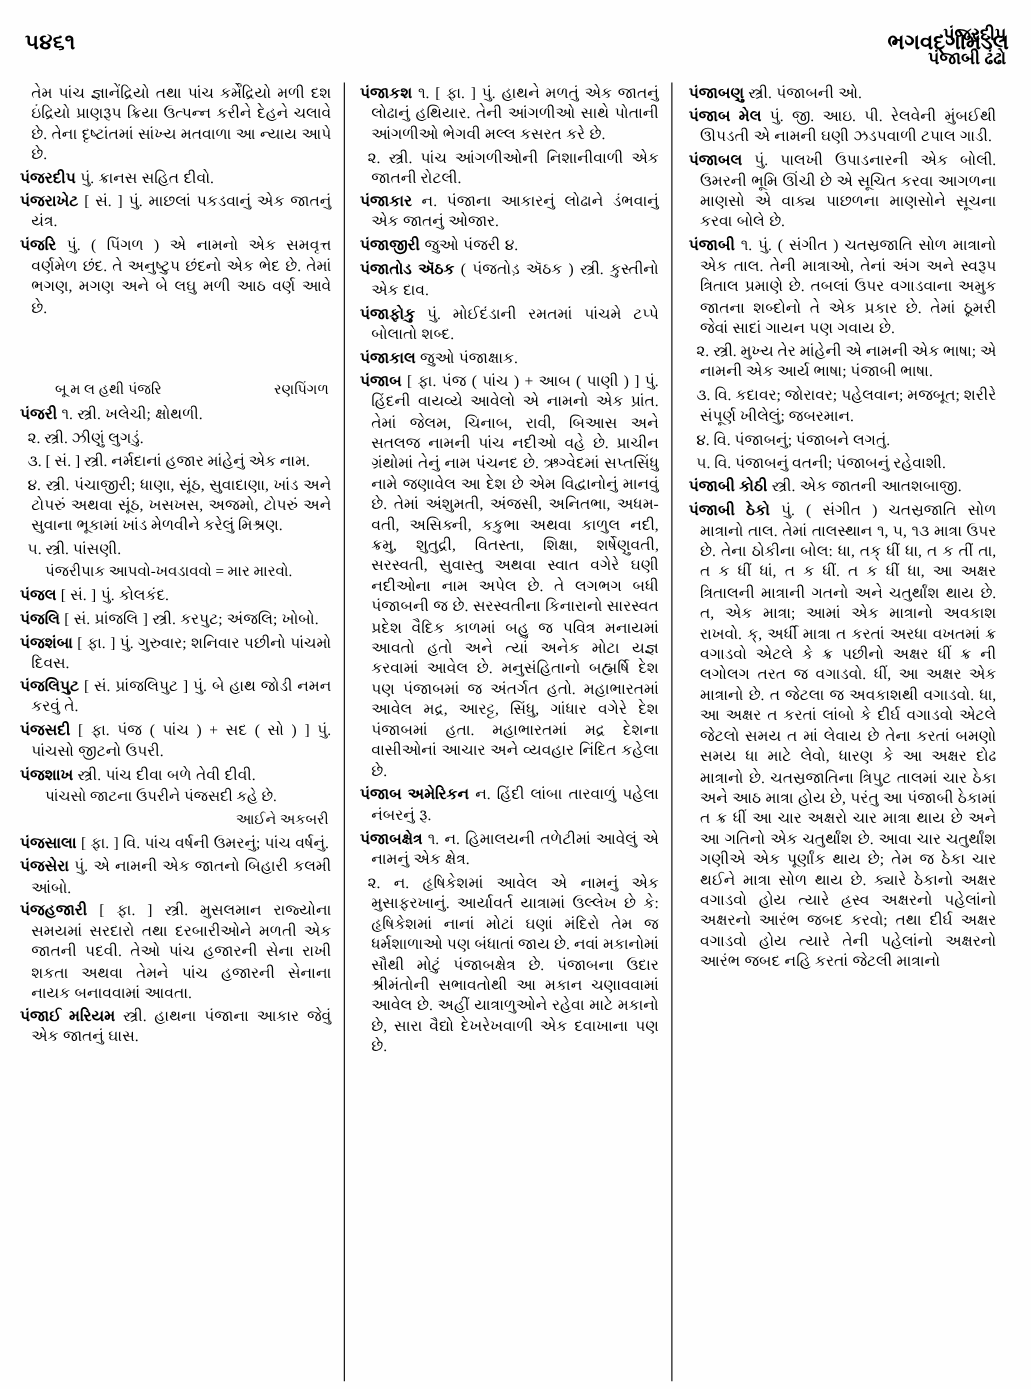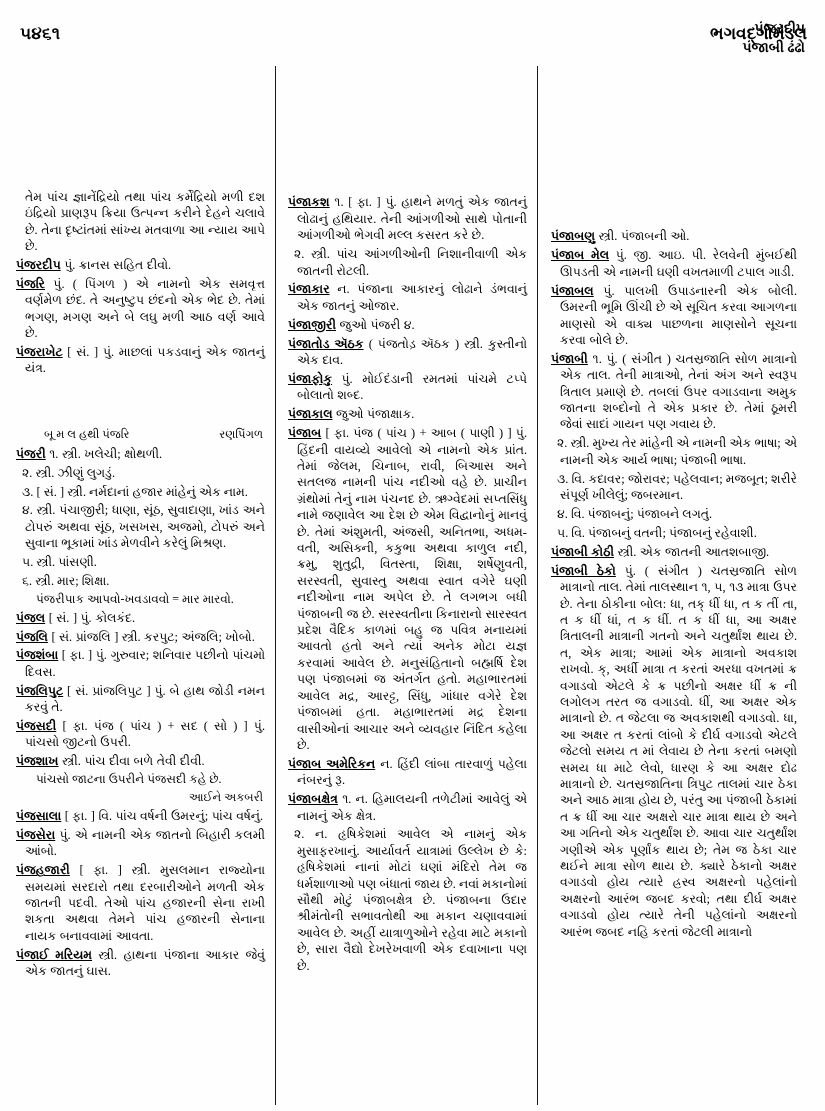--- a/index.html
+++ b/index.html
@@ -63,21 +63,21 @@
 
   
   .columns {
     position: absolute;
     top: 66px;
     left: 16px;
     right: 14px;
     bottom: 6px;
     display: flex;
     flex-direction: row;
-    align-items: center;
+    align-items: flex-start;
   }
   .col {
     width: 257px;
     box-sizing: border-box;
     position: relative;
     overflow: hidden;
   }
   .col-1 { padding-right: 8px; }
   .col-2 { padding-left: 10px; padding-right: 8px; }
   .col-3 { padding-left: 11px; }
@@ -101,21 +101,20 @@
     padding-left: 9px;
     text-indent: -9px;
     word-spacing: 0.4px;
   }
   .entry.cont {
     padding-left: 9px;
     text-indent: 0;
   }
   .hw {
     font-weight: bold;
-    text-decoration: underline;
   }
   .sense {
     font-size: 12.4px;
     line-height: 16.4px;
     text-align: justify;
     margin: 0 0 2.5px 0;
     padding-left: 9px;
     text-indent: -3px;
   }
   .quote {
@@ -153,32 +152,31 @@
     <div class="head-right">
       <div>પંજરદીપ</div>
       <div>પંજાબી ઢંઢો</div>
     </div>
   </div>
 
   <div class="columns">
     <div class="col col-1">
         <div class="entry cont">તેમ પાંચ જ્ઞાનેંદ્રિયો તથા પાંચ કર્મેંદ્રિયો મળી દશ ઇંદ્રિયો પ્રાણરૂપ ક્રિયા ઉત્પન્ન કરીને દેહને ચલાવે છે. તેના દૃષ્ટાંતમાં સાંખ્ય મતવાળા આ ન્યાય આપે છે.</div>
         <div class="entry"><span class="hw">પંજરદીપ</span><span> પું. ક્રાનસ સહિત દીવો.</span></div>
+        <div class="entry"><span class="hw">પંજરાખેટ</span><span> [ સં. ] પું. માછલાં પકડવાનું એક જાતનું યંત્ર.</span></div>
         <div class="entry"><span class="hw">પંજરિ</span><span> પું. ( પિંગળ ) એ નામનો એક સમવૃત્ત વર્ણમેળ છંદ. તે અનુષ્ટુપ છંદનો એક ભેદ છે. તેમાં ભગણ, મગણ અને બે લઘુ મળી આઠ વર્ણ આવે છે.</span></div>
-        <div class="entry"><span class="hw">પંજરાખેટ</span><span> [ સં. ] પું. માછલાં પકડવાનું એક જાતનું યંત્ર.</span></div>
         <div class="verse-line">
           <span>બૂ મ લ હથી પંજરિ</span>
           <span>રણપિંગળ</span>
         </div>
         <div class="entry"><span class="hw">પંજરી</span><span> ૧. સ્ત્રી. ખલેચી; ક્ષોથળી.</span></div>
         <div class="sense">૨. સ્ત્રી. ઝીણું લુગડું.</div>
         <div class="sense">૩. [ સં. ] સ્ત્રી. નર્મદાનાં હજાર માંહેનું એક નામ.</div>
         <div class="sense">૪. સ્ત્રી. પંચાજીરી; ધાણા, સૂંઠ, સુવાદાણા, ખાંડ અને ટોપરું અથવા સૂંઠ, ખસખસ, અજમો, ટોપરું અને સુવાના ભૂકામાં ખાંડ મેળવીને કરેલું મિશ્રણ.</div>
         <div class="sense">૫. સ્ત્રી. પાંસણી.</div>
-        <div class="sense">૬. સ્ત્રી. માર; શિક્ષા.</div>
         <div class="quote">પંજરીપાક આપવો-ખવડાવવો = માર મારવો.</div>
         <div class="entry"><span class="hw">પંજલ</span><span> [ સં. ] પું. કોલકંદ.</span></div>
         <div class="entry"><span class="hw">પંજલિ</span><span> [ સં. પ્રાંજલિ ] સ્ત્રી. કરપુટ; અંજલિ; ખોબો.</span></div>
         <div class="entry"><span class="hw">પંજશંબા</span><span> [ ફા. ] પું. ગુરુવાર; શનિવાર પછીનો પાંચમો દિવસ.</span></div>
         <div class="entry"><span class="hw">પંજલિપુટ</span><span> [ સં. પ્રાંજલિપુટ ] પું. બે હાથ જોડી નમન કરવું તે.</span></div>
         <div class="entry"><span class="hw">પંજસદી</span><span> [ ફા. પંજ ( પાંચ ) + સદ ( સો ) ] પું. પાંચસો જીટનો ઉપરી.</span></div>
         <div class="entry"><span class="hw">પંજશાખ</span><span> સ્ત્રી. પાંચ દીવા બળે તેવી દીવી.</span></div>
         <div class="quote">પાંચસો જાટના ઉપરીને પંજસદી કહે છે.</div>
         <div class="quote-right">આઈને અકબરી</div>
         <div class="entry"><span class="hw">પંજસાલા</span><span> [ ફા. ] વિ. પાંચ વર્ષની ઉમરનું; પાંચ વર્ષનું.</span></div>
@@ -196,21 +194,21 @@
         <div class="entry"><span class="hw">પંજાફોકુ</span><span> પું. મોઈદંડાની રમતમાં પાંચમે ટપ્પે બોલાતો શબ્દ.</span></div>
         <div class="entry"><span class="hw">પંજાકાલ</span><span> જુઓ પંજાક્ષાક.</span></div>
         <div class="entry"><span class="hw">પંજાબ</span><span> [ ફા. પંજ ( પાંચ ) + આબ ( પાણી ) ] પું. હિંદની વાયવ્યે આવેલો એ નામનો એક પ્રાંત. તેમાં જેલમ, ચિનાબ, રાવી, બિઆસ અને સતલજ નામની પાંચ નદીઓ વહે છે. પ્રાચીન ગ્રંથોમાં તેનું નામ પંચનદ છે. ઋગ્વેદમાં સપ્તસિંધુ નામે જણાવેલ આ દેશ છે એમ વિદ્વાનોનું માનવું છે. તેમાં અંશુમતી, અંજસી, અનિતભા, અધમ-વતી, અસિક્ની, કકુભા અથવા કાળુલ નદી, ક્રમુ, શુતુદ્રી, વિતસ્તા, શિક્ષા, શર્ષેણુવતી, સરસ્વતી, સુવાસ્તુ અથવા સ્વાત વગેરે ઘણી નદીઓના નામ અપેલ છે. તે લગભગ બધી પંજાબની જ છે. સરસ્વતીના કિનારાનો સારસ્વત પ્રદેશ વૈદિક કાળમાં બહુ જ પવિત્ર મનાયમાં આવતો હતો અને ત્યાં અનેક મોટા યજ્ઞ કરવામાં આવેલ છે. મનુસંહિતાનો બહ્મર્ષિ દેશ પણ પંજાબમાં જ અંતર્ગત હતો. મહાભારતમાં આવેલ મદ્ર, આરટ્ટ, સિંધુ, ગાંધાર વગેરે દેશ પંજાબમાં હતા. મહાભારતમાં મદ્ર દેશના વાસીઓનાં આચાર અને વ્યવહાર નિંદિત કહેલા છે.</span></div>
         <div class="entry"><span class="hw">પંજાબ અમેરિકન</span><span> ન. હિંદી લાંબા તારવાળું પહેલા નંબરનું રૂ.</span></div>
         <div class="entry"><span class="hw">પંજાબક્ષેત્ર</span><span> ૧. ન. હિમાલયની તળેટીમાં આવેલું એ નામનું એક ક્ષેત્ર.</span></div>
         <div class="sense">૨. ન. હૃષિકેશમાં આવેલ એ નામનું એક મુસાફરખાનું. આર્યાવર્ત યાત્રામાં ઉલ્લેખ છે કે: હૃષિકેશમાં નાનાં મોટાં ઘણાં મંદિરો તેમ જ ધર્મશાળાઓ પણ બંધાતાં જાય છે. નવાં મકાનોમાં સૌથી મોટું પંજાબક્ષેત્ર છે. પંજાબના ઉદાર શ્રીમંતોની સભાવતોથી આ મકાન ચણાવવામાં આવેલ છે. અહીં યાત્રાળુઓને રહેવા માટે મકાનો છે, સારા વૈદ્યો દેખરેખવાળી એક દવાખાના પણ છે.</div>
       </div>
     <div class="rule"></div>
     <div class="col col-3">
         <div class="entry"><span class="hw">પંજાબણુ</span><span> સ્ત્રી. પંજાબની ઓ.</span></div>
-        <div class="entry"><span class="hw">પંજાબ મેલ</span><span> પું. જી. આઇ. પી. રેલવેની મુંબઈથી ઊપડતી એ નામની ઘણી વખતમાળી ટપાલ ગાડી.</span></div>
+        <div class="entry"><span class="hw">પંજાબ મેલ</span><span> પું. જી. આઇ. પી. રેલવેની મુંબઈથી ઊપડતી એ નામની ઘણી ઝડપવાળી ટપાલ ગાડી.</span></div>
         <div class="entry"><span class="hw">પંજાબલ</span><span> પું. પાલખી ઉપાડનારની એક બોલી. ઉમરની ભૂમિ ઊંચી છે એ સૂચિત કરવા આગળના માણસો એ વાક્ય પાછળના માણસોને સૂચના કરવા બોલે છે.</span></div>
         <div class="entry"><span class="hw">પંજાબી</span><span> ૧. પું. ( સંગીત ) ચતસ્રજાતિ સોળ માત્રાનો એક તાલ. તેની માત્રાઓ, તેનાં અંગ અને સ્વરૂપ ત્રિતાલ પ્રમાણે છે. તબલાં ઉપર વગાડવાના અમુક જાતના શબ્દોનો તે એક પ્રકાર છે. તેમાં ઠૂમરી જેવાં સાદાં ગાયન પણ ગવાય છે.</span></div>
         <div class="sense">૨. સ્ત્રી. મુખ્ય તેર માંહેની એ નામની એક ભાષા; એ નામની એક આર્ય ભાષા; પંજાબી ભાષા.</div>
         <div class="sense">૩. વિ. કદાવર; જોરાવર; પહેલવાન; મજબૂત; શરીરે સંપૂર્ણ ખીલેલું; જબરમાન.</div>
         <div class="sense">૪. વિ. પંજાબનું; પંજાબને લગતું.</div>
         <div class="sense">૫. વિ. પંજાબનું વતની; પંજાબનું રહેવાશી.</div>
         <div class="entry"><span class="hw">પંજાબી કોઠી</span><span> સ્ત્રી. એક જાતની આતશબાજી.</span></div>
         <div class="entry"><span class="hw">પંજાબી ઠેકો</span><span> પું. ( સંગીત ) ચતસ્રજાતિ સોળ માત્રાનો તાલ. તેમાં તાલસ્થાન ૧, ૫, ૧૩ માત્રા ઉપર છે. તેના ઠોકીના બોલ: ધા, તક્ ધીં ધા, ત ક તીં તા, ત ક ધીં ધાં, ત ક ધીં. ત ક ધીં ધા, આ અક્ષર ત્રિતાલની માત્રાની ગતનો અને ચતુર્થાંશ થાય છે. ત, એક માત્રા; આમાં એક માત્રાનો અવકાશ રાખવો. ક્, અર્ધી માત્રા ત કરતાં અરધા વખતમાં ક્ર વગાડવો એટલે કે ક્ર પછીનો અક્ષર ધીં ક્ર ની લગોલગ તરત જ વગાડવો. ધીં, આ અક્ષર એક માત્રાનો છે. ત જેટલા જ અવકાશથી વગાડવો. ધા, આ અક્ષર ત કરતાં લાંબો કે દીર્ઘ વગાડવો એટલે જેટલો સમય ત માં લેવાય છે તેના કરતાં બમણો સમય ધા માટે લેવો, ધારણ કે આ અક્ષર દોઢ માત્રાનો છે. ચતસ્રજાતિના ત્રિપુટ તાલમાં ચાર ઠેકા અને આઠ માત્રા હોય છે, પરંતુ આ પંજાબી ઠેકામાં ત ક્ર ધીં આ ચાર અક્ષરો ચાર માત્રા થાય છે અને આ ગતિનો એક ચતુર્થાંશ છે. આવા ચાર ચતુર્થાંશ ગણીએ એક પૂર્ણાંક થાય છે; તેમ જ ઠેકા ચાર થઈને માત્રા સોળ થાય છે. ક્યારે ઠેકાનો અક્ષર વગાડવો હોય ત્યારે હ્રસ્વ અક્ષરનો પહેલાંનો અક્ષરનો આરંભ જબદ કરવો; તથા દીર્ઘ અક્ષર વગાડવો હોય ત્યારે તેની પહેલાંનો અક્ષરનો આરંભ જબદ નહિ કરતાં જેટલી માત્રાનો</span></div>
       </div>
   </div>

